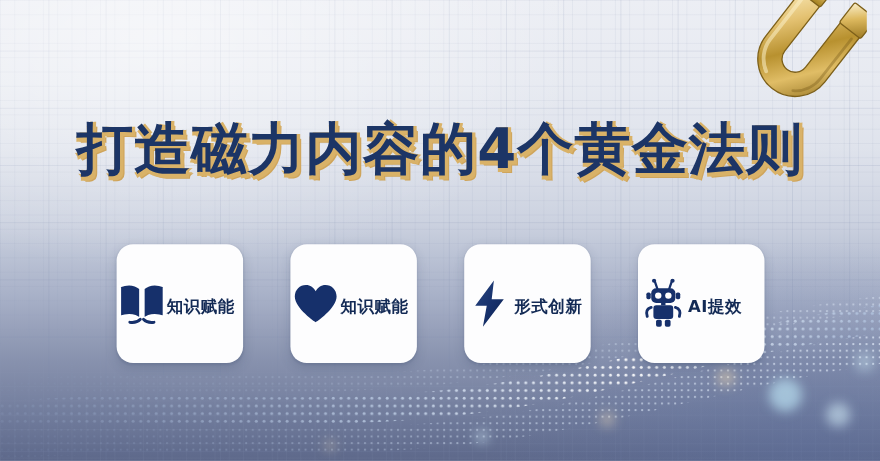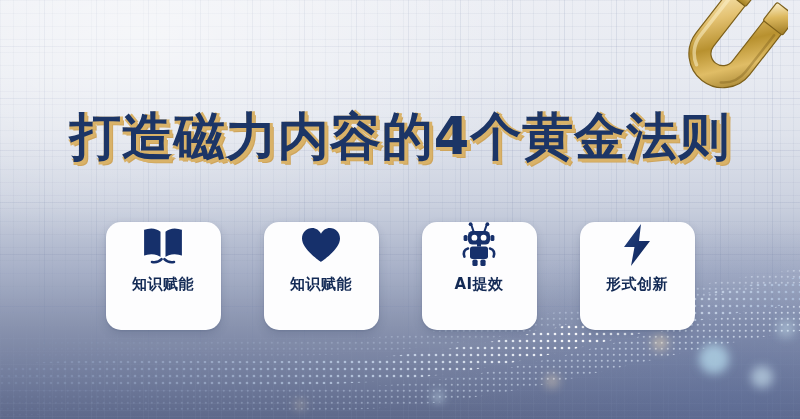--- a/index.html
+++ b/index.html
@@ -85,21 +85,21 @@
     display:flex;
     justify-content:center;
     gap:43px;
   }
   .card {
     width:115px; height:108px;
     background:#fdfdfe;
     border-radius:15px;
     box-shadow:0 4px 10px rgba(40,55,90,0.18), 0 1px 2px rgba(40,55,90,0.12);
     display:flex;
-    flex-direction:column;
+    flex-direction:row;
     align-items:center;
     justify-content:flex-start;
   }
   .card-icon {
     width:46px; height:46px;
     display:flex; align-items:center; justify-content:center;
   }
   .card-icon svg { display:block; }
   .card-label {
     margin-top:7px;
@@ -229,61 +229,61 @@
       <div class="card-icon">
         <svg width="42" height="38" viewBox="0 0 42 38">
           <path d="M21,36 C21,36 2,23.5 2,12.6 C2,6.2 6.6,2 12.1,2 C16.1,2 19.3,4.4 21,7.8 C22.7,4.4 25.9,2 29.9,2 C35.4,2 40,6.2 40,12.6 C40,23.5 21,36 21,36 Z" fill="#16306b"></path>
         </svg>
       </div>
       <div class="card-label">知识赋能</div>
     </div>
 
     <div class="card">
       <div class="card-icon">
-        <svg width="46" height="46" viewBox="0 0 46 46">
-          <g fill="#16306b">
-
-            <path d="M15.2,2.5 L17.6,9.5" stroke="#16306b" stroke-width="2.1" stroke-linecap="round" fill="none"></path>
-            <path d="M30.8,2.5 L28.4,9.5" stroke="#16306b" stroke-width="2.1" stroke-linecap="round" fill="none"></path>
-            <circle cx="14.6" cy="2.2" r="1.9"></circle>
-            <circle cx="31.4" cy="2.2" r="1.9"></circle>
-
-            <rect x="12" y="9" width="22" height="13.5" rx="4.5"></rect>
-
-            <rect x="7.6" y="13" width="4" height="6" rx="1.6"></rect>
-            <rect x="34.4" y="13" width="4" height="6" rx="1.6"></rect>
-
-            <circle cx="18.4" cy="15.7" r="2.9" fill="#ffffff"></circle>
-            <circle cx="27.6" cy="15.7" r="2.9" fill="#ffffff"></circle>
-
-            <rect x="21" y="22" width="4" height="2.6"></rect>
-
-            <rect x="14" y="24.4" width="18" height="12.5" rx="2.6"></rect>
-
-            <path d="M12,26.5 C8,27.5 7,31 8.4,34.6" stroke="#16306b" stroke-width="2.6" fill="none" stroke-linecap="round"></path>
-            <path d="M34,26.5 C38,27.5 39,31 37.6,34.6" stroke="#16306b" stroke-width="2.6" fill="none" stroke-linecap="round"></path>
-
-            <rect x="16.4" y="37.6" width="5.2" height="6.4" rx="1.6"></rect>
-            <rect x="24.4" y="37.6" width="5.2" height="6.4" rx="1.6"></rect>
-          </g>
-        </svg>
-      </div>
-      <div class="card-label">AI提效</div>
-    </div>
-
-    <div class="card">
-      <div class="card-icon">
         <svg width="34" height="44" viewBox="0 0 34 44">
           <defs>
             <linearGradient id="boltg" x1="0" y1="0" x2="1" y2="1">
               <stop offset="0%" stop-color="#27457f"></stop>
               <stop offset="55%" stop-color="#16306b"></stop>
               <stop offset="100%" stop-color="#0e2350"></stop>
             </linearGradient>
           </defs>
           <path d="M21,1 L4,24 L14.5,24 L11,43 L30,18 L19,18 Z" fill="url(#boltg)"></path>
         </svg>
       </div>
       <div class="card-label">形式创新</div>
     </div>
 
+    <div class="card">
+      <div class="card-icon">
+        <svg width="46" height="46" viewBox="0 0 46 46">
+          <g fill="#16306b">
+
+            <path d="M15.2,2.5 L17.6,9.5" stroke="#16306b" stroke-width="2.1" stroke-linecap="round" fill="none"></path>
+            <path d="M30.8,2.5 L28.4,9.5" stroke="#16306b" stroke-width="2.1" stroke-linecap="round" fill="none"></path>
+            <circle cx="14.6" cy="2.2" r="1.9"></circle>
+            <circle cx="31.4" cy="2.2" r="1.9"></circle>
+
+            <rect x="12" y="9" width="22" height="13.5" rx="4.5"></rect>
+
+            <rect x="7.6" y="13" width="4" height="6" rx="1.6"></rect>
+            <rect x="34.4" y="13" width="4" height="6" rx="1.6"></rect>
+
+            <circle cx="18.4" cy="15.7" r="2.9" fill="#ffffff"></circle>
+            <circle cx="27.6" cy="15.7" r="2.9" fill="#ffffff"></circle>
+
+            <rect x="21" y="22" width="4" height="2.6"></rect>
+
+            <rect x="14" y="24.4" width="18" height="12.5" rx="2.6"></rect>
+
+            <path d="M12,26.5 C8,27.5 7,31 8.4,34.6" stroke="#16306b" stroke-width="2.6" fill="none" stroke-linecap="round"></path>
+            <path d="M34,26.5 C38,27.5 39,31 37.6,34.6" stroke="#16306b" stroke-width="2.6" fill="none" stroke-linecap="round"></path>
+
+            <rect x="16.4" y="37.6" width="5.2" height="6.4" rx="1.6"></rect>
+            <rect x="24.4" y="37.6" width="5.2" height="6.4" rx="1.6"></rect>
+          </g>
+        </svg>
+      </div>
+      <div class="card-label">AI提效</div>
+    </div>
+
   </div>
 </div>
 
 </body></html>

